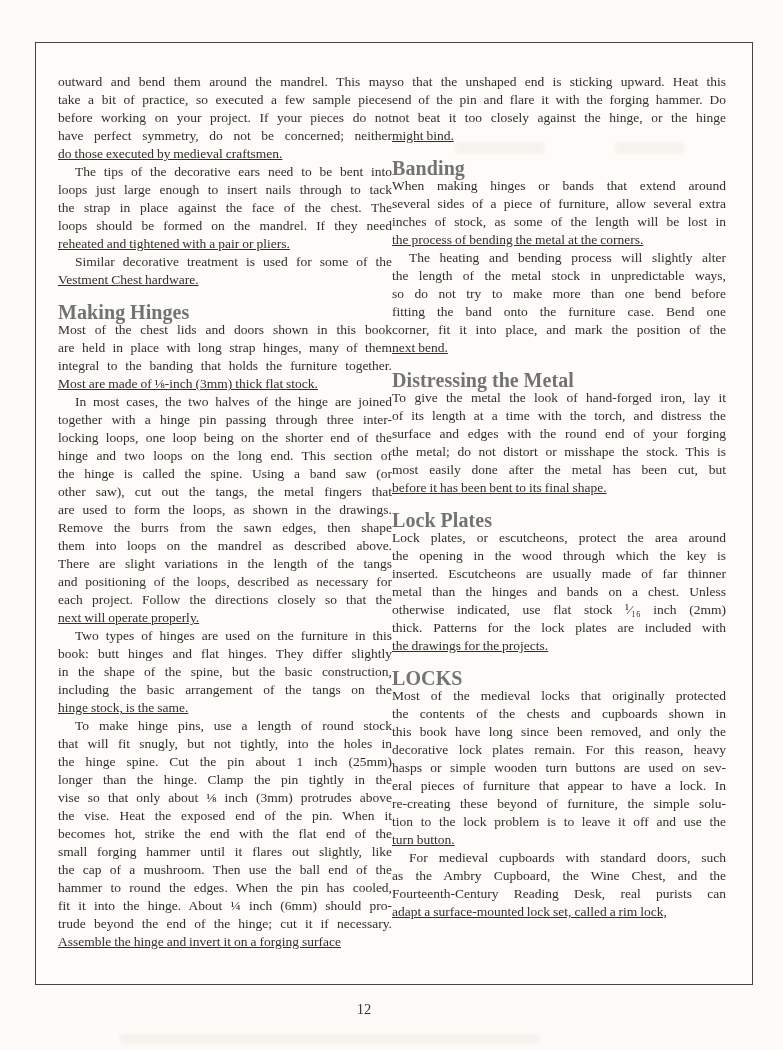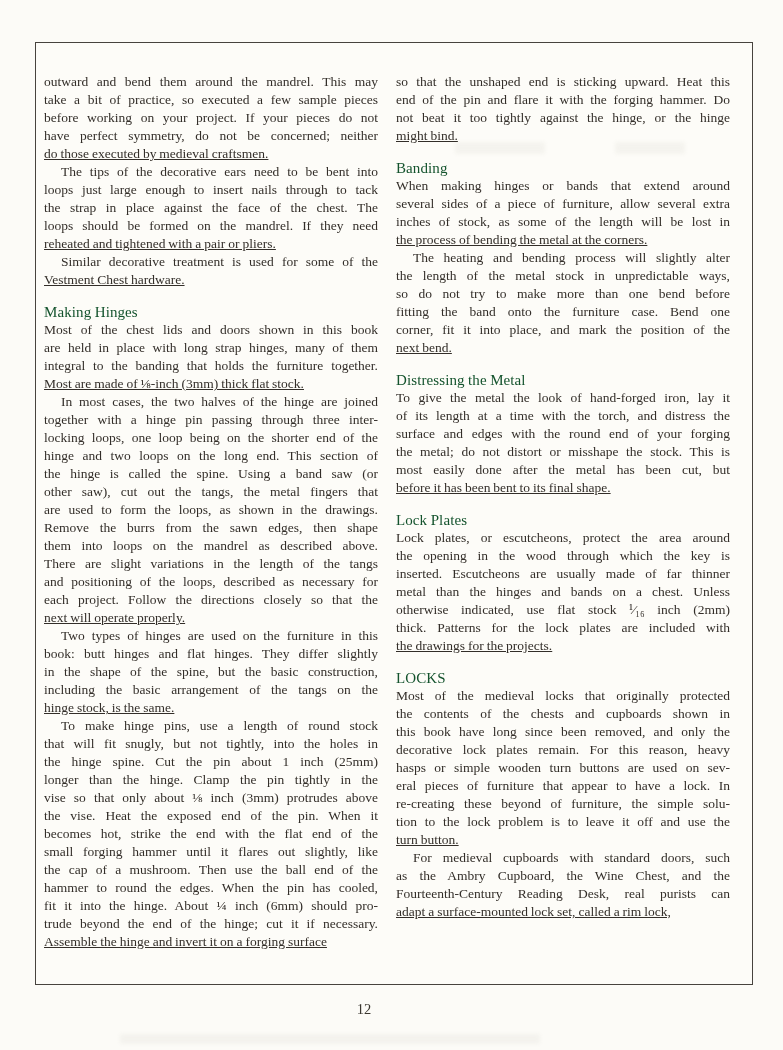--- a/index.html
+++ b/index.html
@@ -14,23 +14,22 @@
     position: absolute; inset: 0;
     background: #fcfbf7;
   }
   .frame {
     position: absolute;
     left: 35px; top: 42px;
     width: 718px; height: 943px;
     box-sizing: border-box;
     border: 1.5px solid #47433e;
     background: #fdfcf8;
-    padding: 30px 10px 0 8px;
+    padding: 30px 10px 0 22px;
     display: flex;
-    gap: 18px;
   }
   .col {
     width: 334px;
     flex: 0 0 334px;
     color: #332e29;
     font-size: 13.5px;
     line-height: 18px;
     word-spacing: -0.4px;
   }
   .line {
@@ -38,24 +37,24 @@
     text-align-last: justify;
     min-height: 18px;
   }
   .line.last {
     text-align: left;
     text-align-last: auto;
     text-decoration: underline;
   }
   .line.indent { text-indent: 17px; }
   .heading {
-    font-weight: normal;
-    font-size: 15px;
+    font-weight: bold;
+    font-size: 20px;
     margin-top: 14px;
-    color: #14532d;
+    color: #737373;
     letter-spacing: 0.1px;
   }
   .folio {
     position: absolute;
     left: 0; top: 1001px;
     width: 728px;
     text-align: center;
     font-size: 14.5px;
     color: #3a362f;
   }
@@ -134,21 +133,21 @@
           <div class="line">hammer to round the edges. When the pin has cooled,</div>
           <div class="line">fit it into the hinge. About ¼ inch (6mm) should pro-</div>
           <div class="line">trude beyond the end of the hinge; cut it if necessary.</div>
           <div class="line last">Assemble the hinge and invert it on a forging surface</div>
         </div>
       </div>
     <div class="col">
         <div class="para">
           <div class="line">so that the unshaped end is sticking upward. Heat this</div>
           <div class="line">end of the pin and flare it with the forging hammer. Do</div>
-          <div class="line">not beat it too tightly against the hinge, or the hinge</div>
+          <div class="line">not beat it too closely against the hinge, or the hinge</div>
           <div class="line last">might bind.</div>
         </div>
         <div class="heading">Banding</div>
         <div class="para">
           <div class="line">When making hinges or bands that extend around</div>
           <div class="line">several sides of a piece of furniture, allow several extra</div>
           <div class="line">inches of stock, as some of the length will be lost in</div>
           <div class="line last">the process of bending the metal at the corners.</div>
         </div>
         <div class="para">

